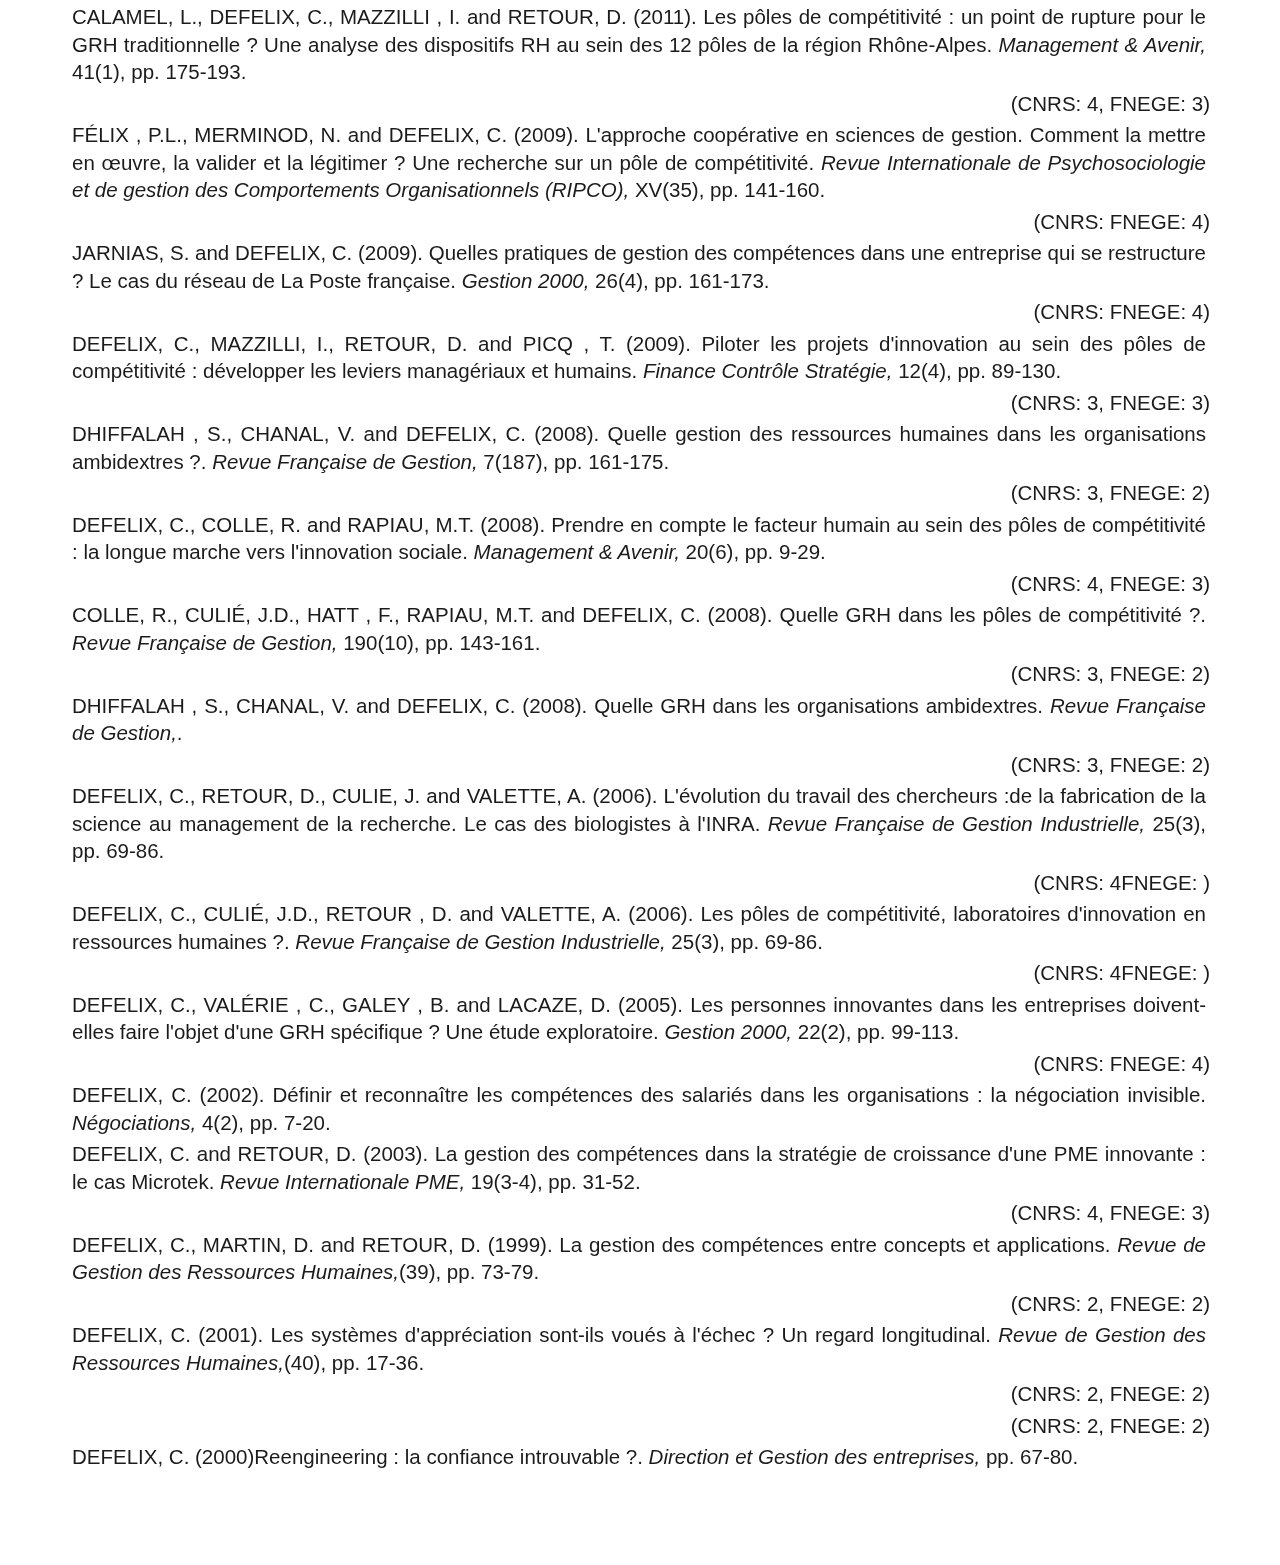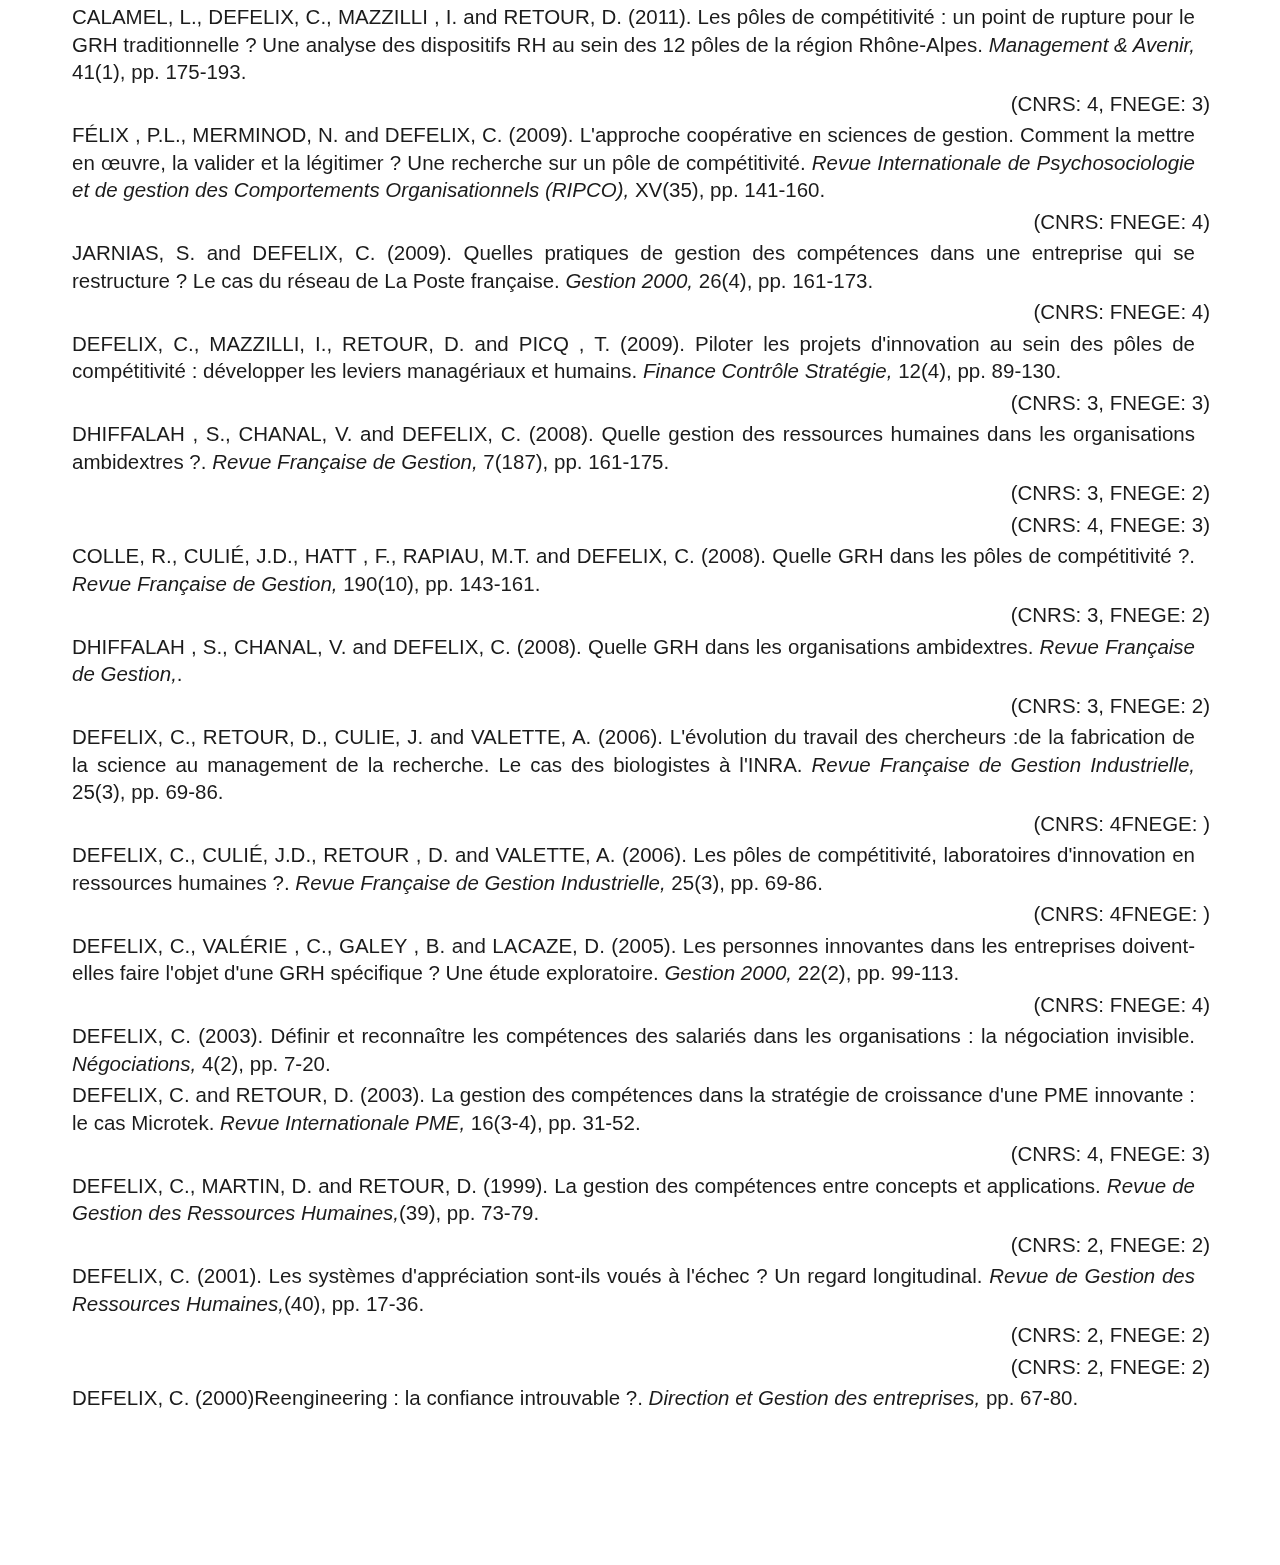--- a/index.html
+++ b/index.html
@@ -13,21 +13,21 @@
     box-sizing: border-box;
     padding: 3px 70px 10px 72px;
     background: #ffffff;
     font-family: "Liberation Sans", sans-serif;
     font-size: 20.5px;
     line-height: 27.5px;
     color: #1b1b1b;
     overflow: hidden;
   }
   p.entry {
-    margin: 0 15px 4px 0;
+    margin: 0 4px 4px 0;
     text-align: justify;
     text-justify: inter-word;
   }
   p.rating {
     margin: 0 0 4px 0;
     text-align: right;
   }
   .seg-italic { font-style: italic; }
   .seg-roman { font-style: normal; }
 </style>
@@ -39,33 +39,34 @@
       <p class="entry"><span class="seg-roman">CALAMEL, L., DEFELIX, C., MAZZILLI , I. and RETOUR, D. (2011). Les pôles de compétitivité : un point de rupture pour le GRH traditionnelle ? Une analyse des dispositifs RH au sein des 12 pôles de la région Rhône-Alpes. </span><span class="seg-italic">Management &amp; Avenir,</span><span class="seg-roman"> 41(1), pp. 175-193.</span></p>
       <p class="rating">(CNRS: 4, FNEGE: 3)</p>
       <p class="entry"><span class="seg-roman">FÉLIX , P.L., MERMINOD, N. and DEFELIX, C. (2009). L'approche coopérative en sciences de gestion. Comment la mettre en œuvre, la valider et la légitimer ? Une recherche sur un pôle de compétitivité. </span><span class="seg-italic">Revue Internationale de Psychosociologie et de gestion des Comportements Organisationnels (RIPCO),</span><span class="seg-roman"> XV(35), pp. 141-160.</span></p>
       <p class="rating">(CNRS: FNEGE: 4)</p>
       <p class="entry"><span class="seg-roman">JARNIAS, S. and DEFELIX, C. (2009). Quelles pratiques de gestion des compétences dans une entreprise qui se restructure ? Le cas du réseau de La Poste française. </span><span class="seg-italic">Gestion 2000,</span><span class="seg-roman"> 26(4), pp. 161-173.</span></p>
       <p class="rating">(CNRS: FNEGE: 4)</p>
       <p class="entry"><span class="seg-roman">DEFELIX, C., MAZZILLI, I., RETOUR, D. and PICQ , T. (2009). Piloter les projets d'innovation au sein des pôles de compétitivité : développer les leviers managériaux et humains. </span><span class="seg-italic">Finance Contrôle Stratégie,</span><span class="seg-roman"> 12(4), pp. 89-130.</span></p>
       <p class="rating">(CNRS: 3, FNEGE: 3)</p>
       <p class="entry"><span class="seg-roman">DHIFFALAH , S., CHANAL, V. and DEFELIX, C. (2008). Quelle gestion des ressources humaines dans les organisations ambidextres ?. </span><span class="seg-italic">Revue Française de Gestion,</span><span class="seg-roman"> 7(187), pp. 161-175.</span></p>
       <p class="rating">(CNRS: 3, FNEGE: 2)</p>
+      <p class="entry"><span class="seg-roman">DEFELIX, C., COLLE, R. and RAPIAU, M.T. (2008). Prendre en compte le facteur humain au sein des pôles de compétitivité : la longue marche vers l'innovation sociale. </span><span class="seg-italic">Management &amp; Avenir,</span><span class="seg-roman"> 20(6), pp. 9-29.</span></p>
       <p class="rating">(CNRS: 4, FNEGE: 3)</p>
       <p class="entry"><span class="seg-roman">COLLE, R., CULIÉ, J.D., HATT , F., RAPIAU, M.T. and DEFELIX, C. (2008). Quelle GRH dans les pôles de compétitivité ?. </span><span class="seg-italic">Revue Française de Gestion,</span><span class="seg-roman"> 190(10), pp. 143-161.</span></p>
       <p class="rating">(CNRS: 3, FNEGE: 2)</p>
       <p class="entry"><span class="seg-roman">DHIFFALAH , S., CHANAL, V. and DEFELIX, C. (2008). Quelle GRH dans les organisations ambidextres. </span><span class="seg-italic">Revue Française de Gestion,</span><span class="seg-roman">.</span></p>
       <p class="rating">(CNRS: 3, FNEGE: 2)</p>
       <p class="entry"><span class="seg-roman">DEFELIX, C., RETOUR, D., CULIE, J. and VALETTE, A. (2006). L'évolution du travail des chercheurs :de la fabrication de la science au management de la recherche. Le cas des biologistes à l'INRA. </span><span class="seg-italic">Revue Française de Gestion Industrielle,</span><span class="seg-roman"> 25(3), pp. 69-86.</span></p>
       <p class="rating">(CNRS: 4FNEGE: )</p>
       <p class="entry"><span class="seg-roman">DEFELIX, C., CULIÉ, J.D., RETOUR , D. and VALETTE, A. (2006). Les pôles de compétitivité, laboratoires d'innovation en ressources humaines ?. </span><span class="seg-italic">Revue Française de Gestion Industrielle,</span><span class="seg-roman"> 25(3), pp. 69-86.</span></p>
       <p class="rating">(CNRS: 4FNEGE: )</p>
       <p class="entry"><span class="seg-roman">DEFELIX, C., VALÉRIE , C., GALEY , B. and LACAZE, D. (2005). Les personnes innovantes dans les entreprises doivent-elles faire l'objet d'une GRH spécifique ? Une étude exploratoire. </span><span class="seg-italic">Gestion 2000,</span><span class="seg-roman"> 22(2), pp. 99-113.</span></p>
       <p class="rating">(CNRS: FNEGE: 4)</p>
-      <p class="entry"><span class="seg-roman">DEFELIX, C. (2003). Définir et reconnaître les compétences des salariés dans les organisations : la négociation invisible. </span><span class="seg-italic">Négociations,</span><span class="seg-roman"> 4(2), pp. 7-20.</span></p>
-      <p class="entry"><span class="seg-roman">DEFELIX, C. and RETOUR, D. (2003). La gestion des compétences dans la stratégie de croissance d'une PME innovante : le cas Microtek. </span><span class="seg-italic">Revue Internationale PME,</span><span class="seg-roman"> 16(3-4), pp. 31-52.</span></p>
+      <p class="entry"><span class="seg-roman">DEFELIX, C. (2002). Définir et reconnaître les compétences des salariés dans les organisations : la négociation invisible. </span><span class="seg-italic">Négociations,</span><span class="seg-roman"> 4(2), pp. 7-20.</span></p>
+      <p class="entry"><span class="seg-roman">DEFELIX, C. and RETOUR, D. (2003). La gestion des compétences dans la stratégie de croissance d'une PME innovante : le cas Microtek. </span><span class="seg-italic">Revue Internationale PME,</span><span class="seg-roman"> 19(3-4), pp. 31-52.</span></p>
       <p class="rating">(CNRS: 4, FNEGE: 3)</p>
       <p class="entry"><span class="seg-roman">DEFELIX, C., MARTIN, D. and RETOUR, D. (1999). La gestion des compétences entre concepts et applications. </span><span class="seg-italic">Revue de Gestion des Ressources Humaines,</span><span class="seg-roman">(39), pp. 73-79.</span></p>
       <p class="rating">(CNRS: 2, FNEGE: 2)</p>
       <p class="entry"><span class="seg-roman">DEFELIX, C. (2001). Les systèmes d'appréciation sont-ils voués à l'échec ? Un regard longitudinal. </span><span class="seg-italic">Revue de Gestion des Ressources Humaines,</span><span class="seg-roman">(40), pp. 17-36.</span></p>
       <p class="rating">(CNRS: 2, FNEGE: 2)</p>
       <p class="rating">(CNRS: 2, FNEGE: 2)</p>
       <p class="entry"><span class="seg-roman">DEFELIX, C. (2000)Reengineering : la confiance introuvable ?. </span><span class="seg-italic">Direction et Gestion des entreprises,</span><span class="seg-roman"> pp. 67-80.</span></p>
     </div>
 </div>
 

